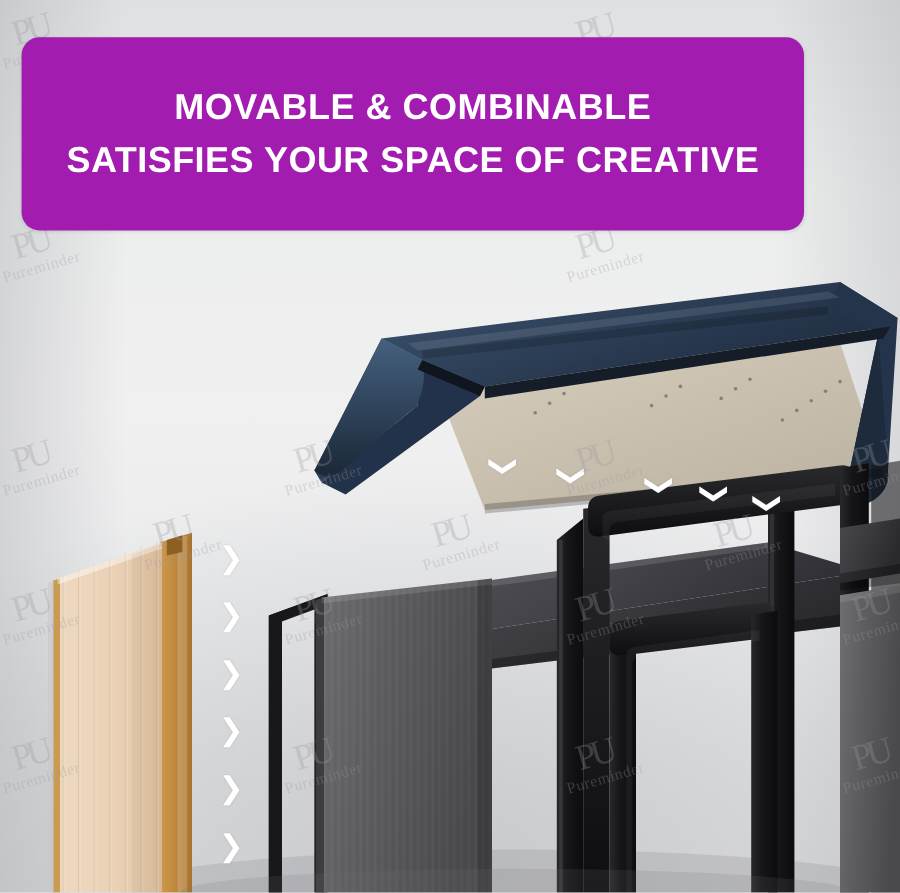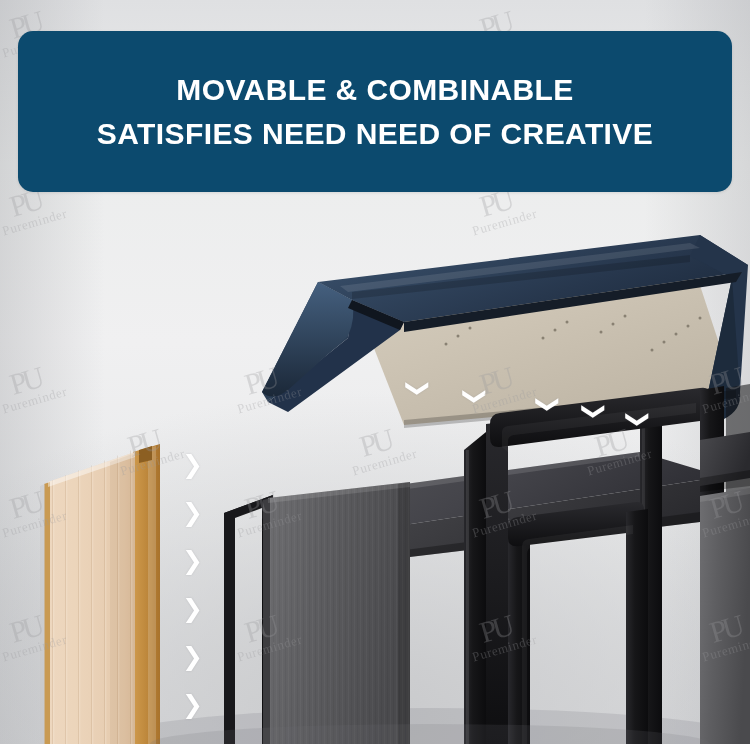--- a/index.html
+++ b/index.html
@@ -65,23 +65,23 @@
     font-size: 13px;
     letter-spacing: .6px;
     margin-left: 8px;
   }
 
   
   .banner {
     position: absolute;
     left: 18px;
     top: 31px;
-    width: 714px;
+    width: 652px;
     height: 161px;
-    background: #0c4a6e;
+    background: #a21caf;
     border-radius: 15px;
     z-index: 70;
     display: flex;
     flex-direction: column;
     align-items: center;
     justify-content: center;
     box-shadow: 0 1px 3px rgba(0,0,0,.10);
   }
   .banner-line {
     color: #ffffff;
@@ -433,16 +433,16 @@
         <span class="wm-word">Pureminder</span>
       </div>
       <div class="wm" style="left: 575px; top: 430px; transform: rotate(-16deg); color: rgb(154, 154, 157);">
         <span class="wm-mono">PU</span>
         <span class="wm-word">Pureminder</span>
       </div>
     </div>
 
   <div class="banner">
     <div class="banner-line">MOVABLE &amp; COMBINABLE</div>
-    <div class="banner-line">SATISFIES NEED NEED OF CREATIVE</div>
+    <div class="banner-line">SATISFIES YOUR SPACE OF CREATIVE</div>
   </div>
 
 </div>
 
 </body></html>

